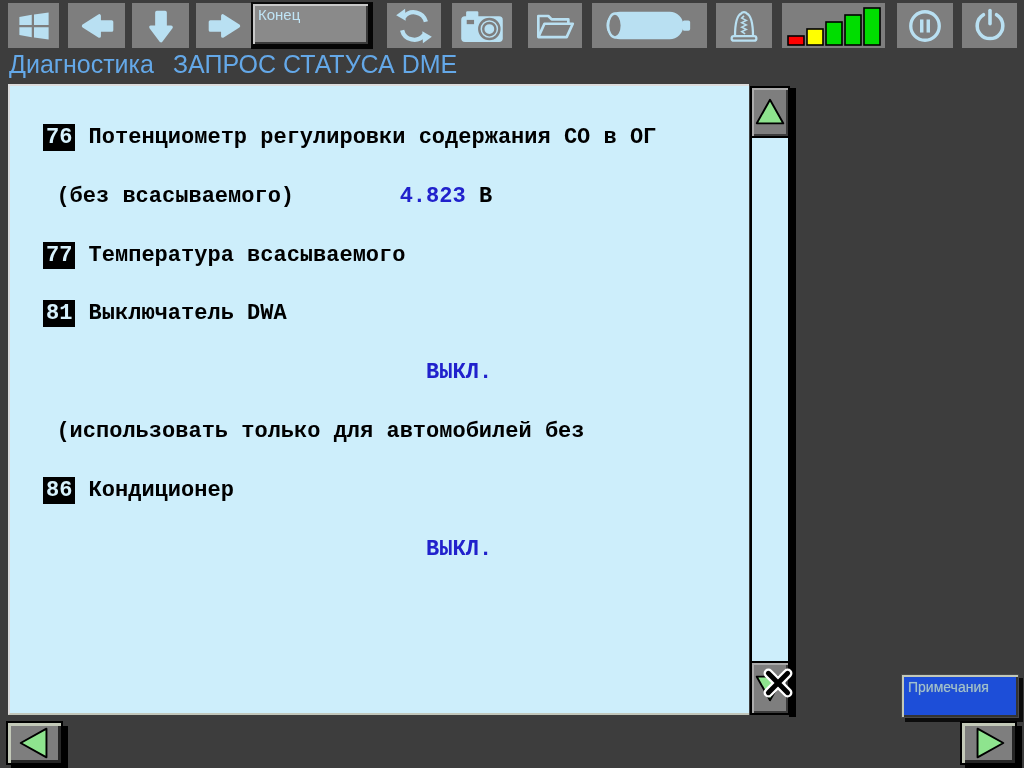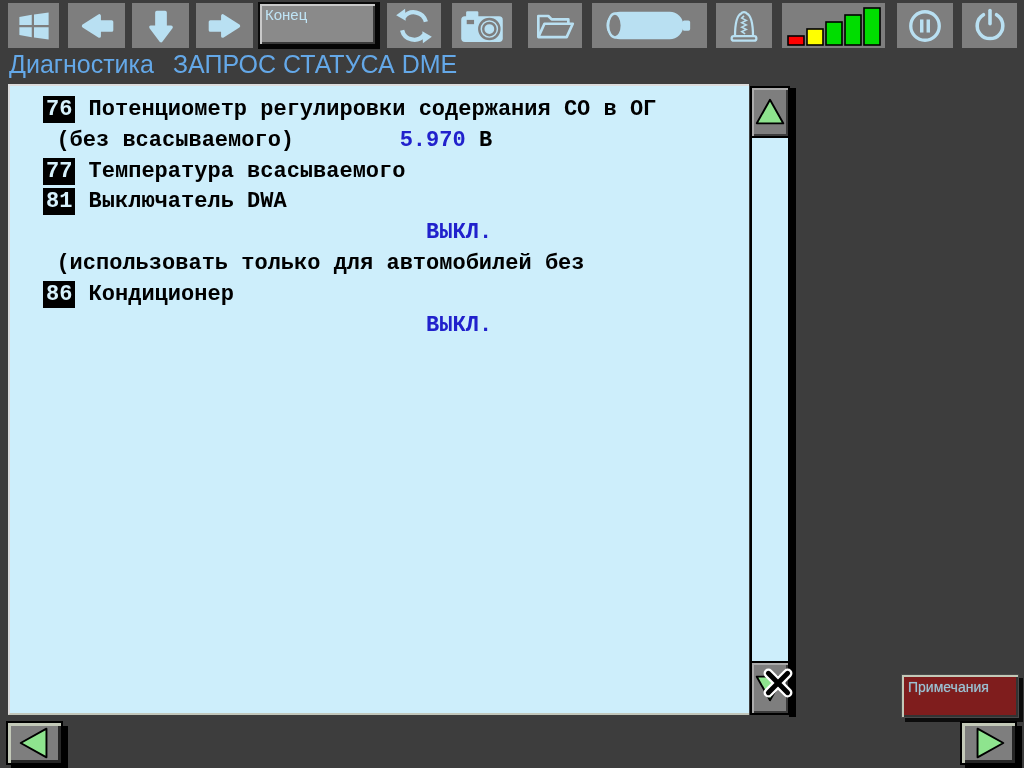--- a/index.html
+++ b/index.html
@@ -10,21 +10,21 @@
     position:relative;
   }
   
   .tbtn {
     position:absolute; top:3px; height:45px;
     background:#7e7e7e;
     display:flex; align-items:center; justify-content:center;
   }
   .tbtn svg { display:block; }
   .end-btn {
-    position:absolute; top:2px; left:258px; width:122px; height:47px;
+    position:absolute; top:2px; left:251px; width:122px; height:47px;
     background:#8a8a8a;
     border:2px solid #0a0a0a;
     border-right:5px solid #050505;
     border-bottom:5px solid #050505;
     box-shadow: inset 2px 2px 0 #c9c9c9, inset -2px -2px 0 #3a3a3a;
     color:#bfe4f5; font-size:15px;
     padding:2px 0 0 5px;
   }
   
   .header {
@@ -38,21 +38,21 @@
     background:#cdeefb;
     border-top:2px solid #dcdcdc; border-left:2px solid #dcdcdc;
     border-bottom:2px solid #c2c6ba;
     overflow:hidden;
   }
   .lines { padding:9px 0 0 20px; }
   .line {
     font-family:"Liberation Mono", monospace;
     font-weight:bold;
     font-size:22px; line-height:30.8px; height:30.8px;
-    color:#000; white-space:pre;
+    color:#000; white-space:pre;margin-top:28px;
   }
   .line .badge {
     display:inline-block; background:#000; color:#d6f1fc;
     padding:0 3px; margin-left:13px; line-height:27px; height:27px;
     vertical-align:baseline;
   }
   .line .val { color:#2121cc; }
   
   .sb-shadow { position:absolute; left:789px; top:88px; width:7px; height:629px; background:#000; }
   .sb-btn {
@@ -71,21 +71,21 @@
   .nav-btn {
     position:absolute; width:57px; height:44px;
     background:#7e7e7e; border:2px solid #000;
     box-shadow: inset 3px 3px 0 #c3c9b8, inset -3px -3px 0 #262626, 5px 5px 0 #000;
     display:flex; align-items:center; justify-content:center;
   }
   .nav-left { left:6px; top:721px; }
   .nav-right { left:960px; top:721px; }
   .notes-btn {
     position:absolute; left:901px; top:674px; width:118px; height:44px;
-    background:#7f1d1d; border:1px solid #4a4a4a;
+    background:#1d4ed8; border:1px solid #4a4a4a;
     box-shadow: inset 2px 2px 0 #c3c9b8, inset -2px -2px 0 #333, 4px 4px 0 #0c0c0c;
     color:#9fc2d4; font-size:14px;
     padding:4px 0 0 6px;
     text-shadow: 0 0 1px #7e8e96;
   }
   
   .cursor-x { position:absolute; left:763px; top:668px; z-index:20; }
 </style>
 </head>
 <body>
@@ -179,21 +179,21 @@
 </div>
 
 <div class="header">
   <span>Диагностика</span>
   <span>ЗАПРОС СТАТУСА DME</span>
 </div>
 
 <div class="panel">
   <div class="lines">
       <div class="line"><span class="badge">76</span><span class="txt"> Потенциометр регулировки содержания CO в ОГ</span></div>
-      <div class="line"><span class="txt">  (без всасываемого)        </span><span class="val">5.970</span><span class="txt"> В</span></div>
+      <div class="line"><span class="txt">  (без всасываемого)        </span><span class="val">4.823</span><span class="txt"> В</span></div>
       <div class="line"><span class="badge">77</span><span class="txt"> Температура всасываемого</span></div>
       <div class="line"><span class="badge">81</span><span class="txt"> Выключатель DWA</span></div>
       <div class="line"><span class="txt">                              </span><span class="val">ВЫКЛ.</span></div>
       <div class="line"><span class="txt">  (использовать только для автомобилей без</span></div>
       <div class="line"><span class="badge">86</span><span class="txt"> Кондиционер</span></div>
       <div class="line"><span class="txt">                              </span><span class="val">ВЫКЛ.</span></div>
     </div>
 </div>
 
 <div class="sb-shadow"></div>

